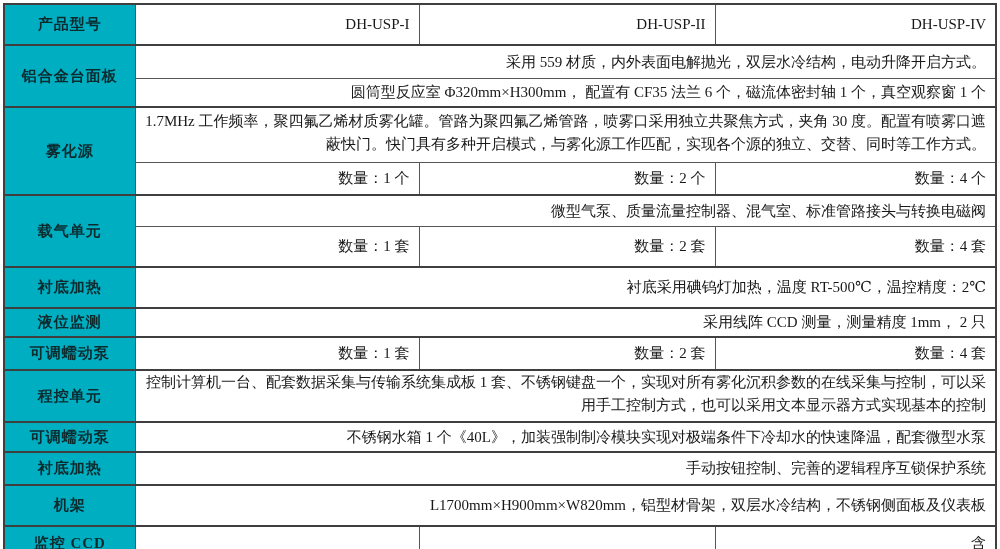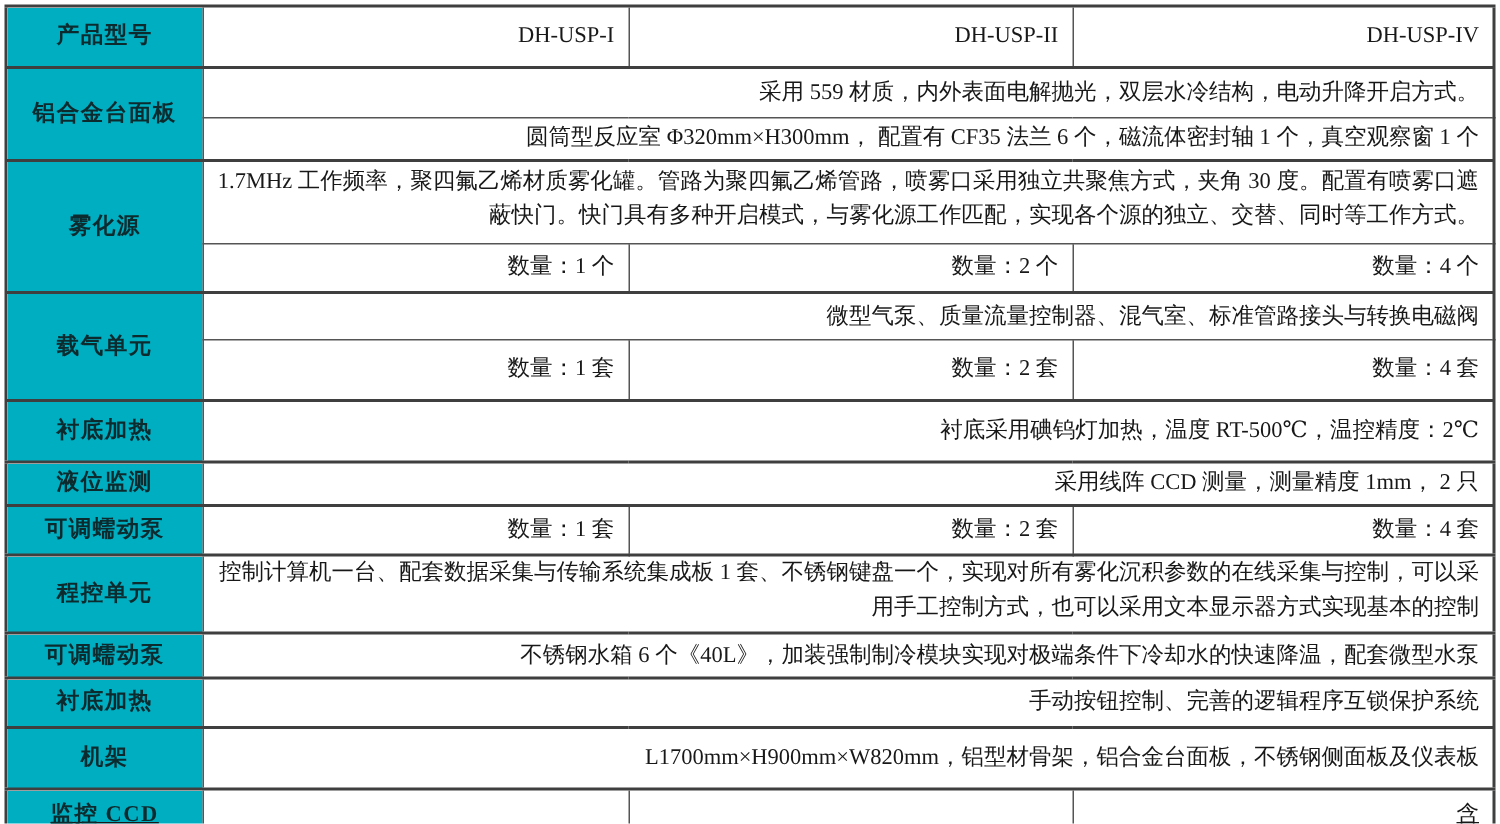--- a/index.html
+++ b/index.html
@@ -82,31 +82,31 @@
       <td>数量：4 套</td>
     </tr>
 
     <tr class="sec h52">
       <th class="label">程控单元</th>
       <td colspan="3" class="wrap2">控制计算机一台、配套数据采集与传输系统集成板 1 套、不锈钢键盘一个，实现对所有雾化沉积参数的在线采集与控制，可以采用手工控制方式，也可以采用文本显示器方式实现基本的控制</td>
     </tr>
 
     <tr class="sec h30">
       <th class="label">可调蠕动泵</th>
-      <td colspan="3">不锈钢水箱 6 个《40L》，加装强制制冷模块实现对极端条件下冷却水的快速降温，配套微型水泵</td>
+      <td colspan="3">不锈钢水箱 1 个《40L》，加装强制制冷模块实现对极端条件下冷却水的快速降温，配套微型水泵</td>
     </tr>
 
     <tr class="sec h33">
       <th class="label">衬底加热</th>
       <td colspan="3">手动按钮控制、完善的逻辑程序互锁保护系统</td>
     </tr>
 
     <tr class="sec h35">
       <th class="label">机架</th>
-      <td colspan="3">L1700mm×H900mm×W820mm，铝型材骨架，铝合金台面板，不锈钢侧面板及仪表板</td>
+      <td colspan="3">L1700mm×H900mm×W820mm，铝型材骨架，双层水冷结构，不锈钢侧面板及仪表板</td>
     </tr>
 
     <tr class="sec h34">
       <th class="label">监控 CCD</th>
       <td></td>
       <td></td>
       <td>含</td>
     </tr>
   </tbody>
     </table>

